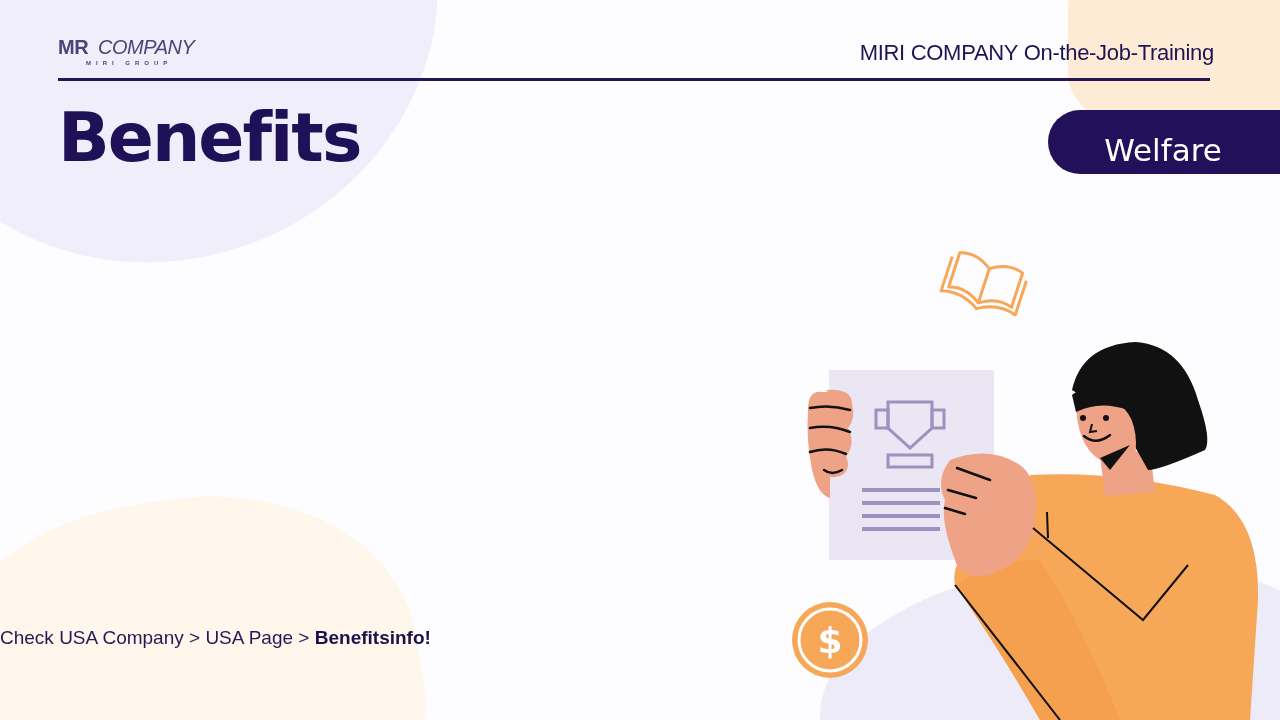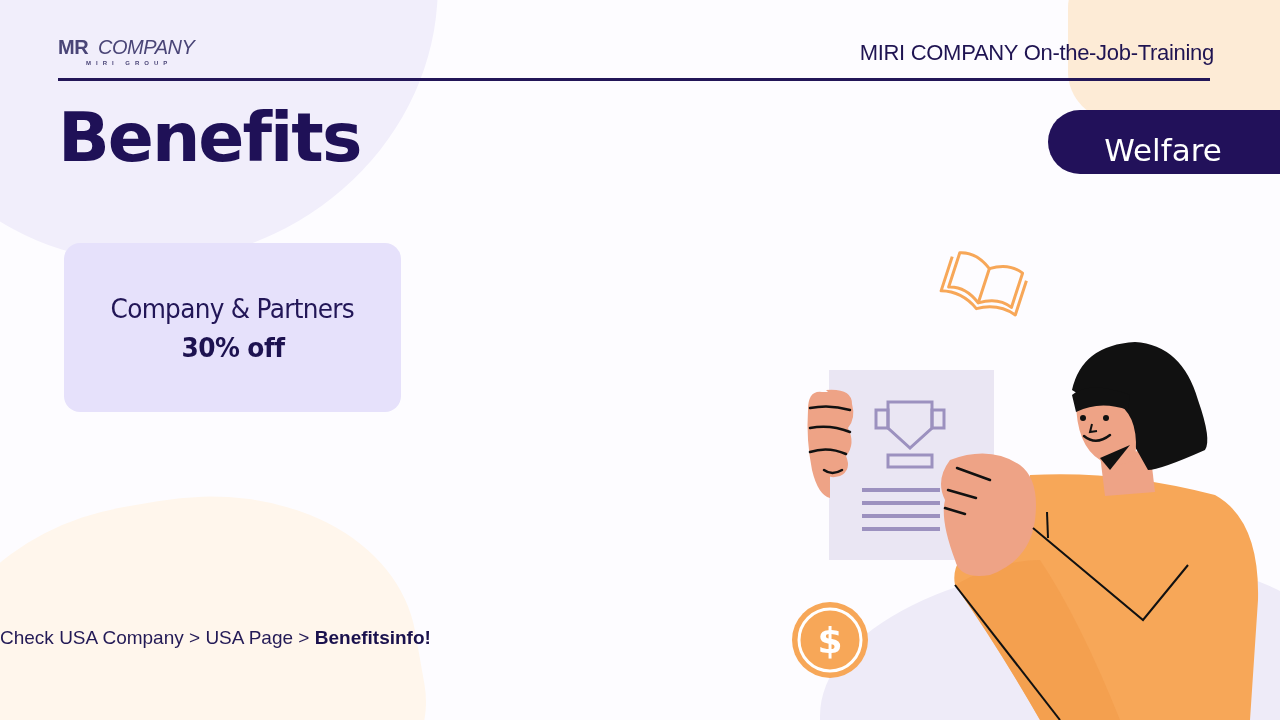--- a/index.html
+++ b/index.html
@@ -125,24 +125,20 @@
 <div class="header-title">MIRI COMPANY On-the-Job-Training</div>
 <div class="header-rule"></div>
 
 <h1 class="page-title">Benefits</h1>
 
 <div class="welfare-pill">
   <span>Welfare</span>
 </div>
 
 <div class="card-grid">
-  <div class="card">
-    <div class="card-line1">Company &amp; Partners</div>
-    <div class="card-line2">30% off</div>
-  </div>
 </div>
 
 <div class="footer-note">
   <span>Check USA Company &gt; USA Page &gt; </span><b>Benefitsinfo!</b>
 </div>
 
 <svg class="illustration" viewBox="0 0 1280 720" xmlns="http://www.w3.org/2000/svg">
 
   <g fill="none" stroke="#f7a758" stroke-width="3" stroke-linejoin="round" transform="rotate(18 985 282)">
     <path d="M952 262 L952 298 Q968 292 985 304 L985 268 Q968 256 952 262 Z"></path>

